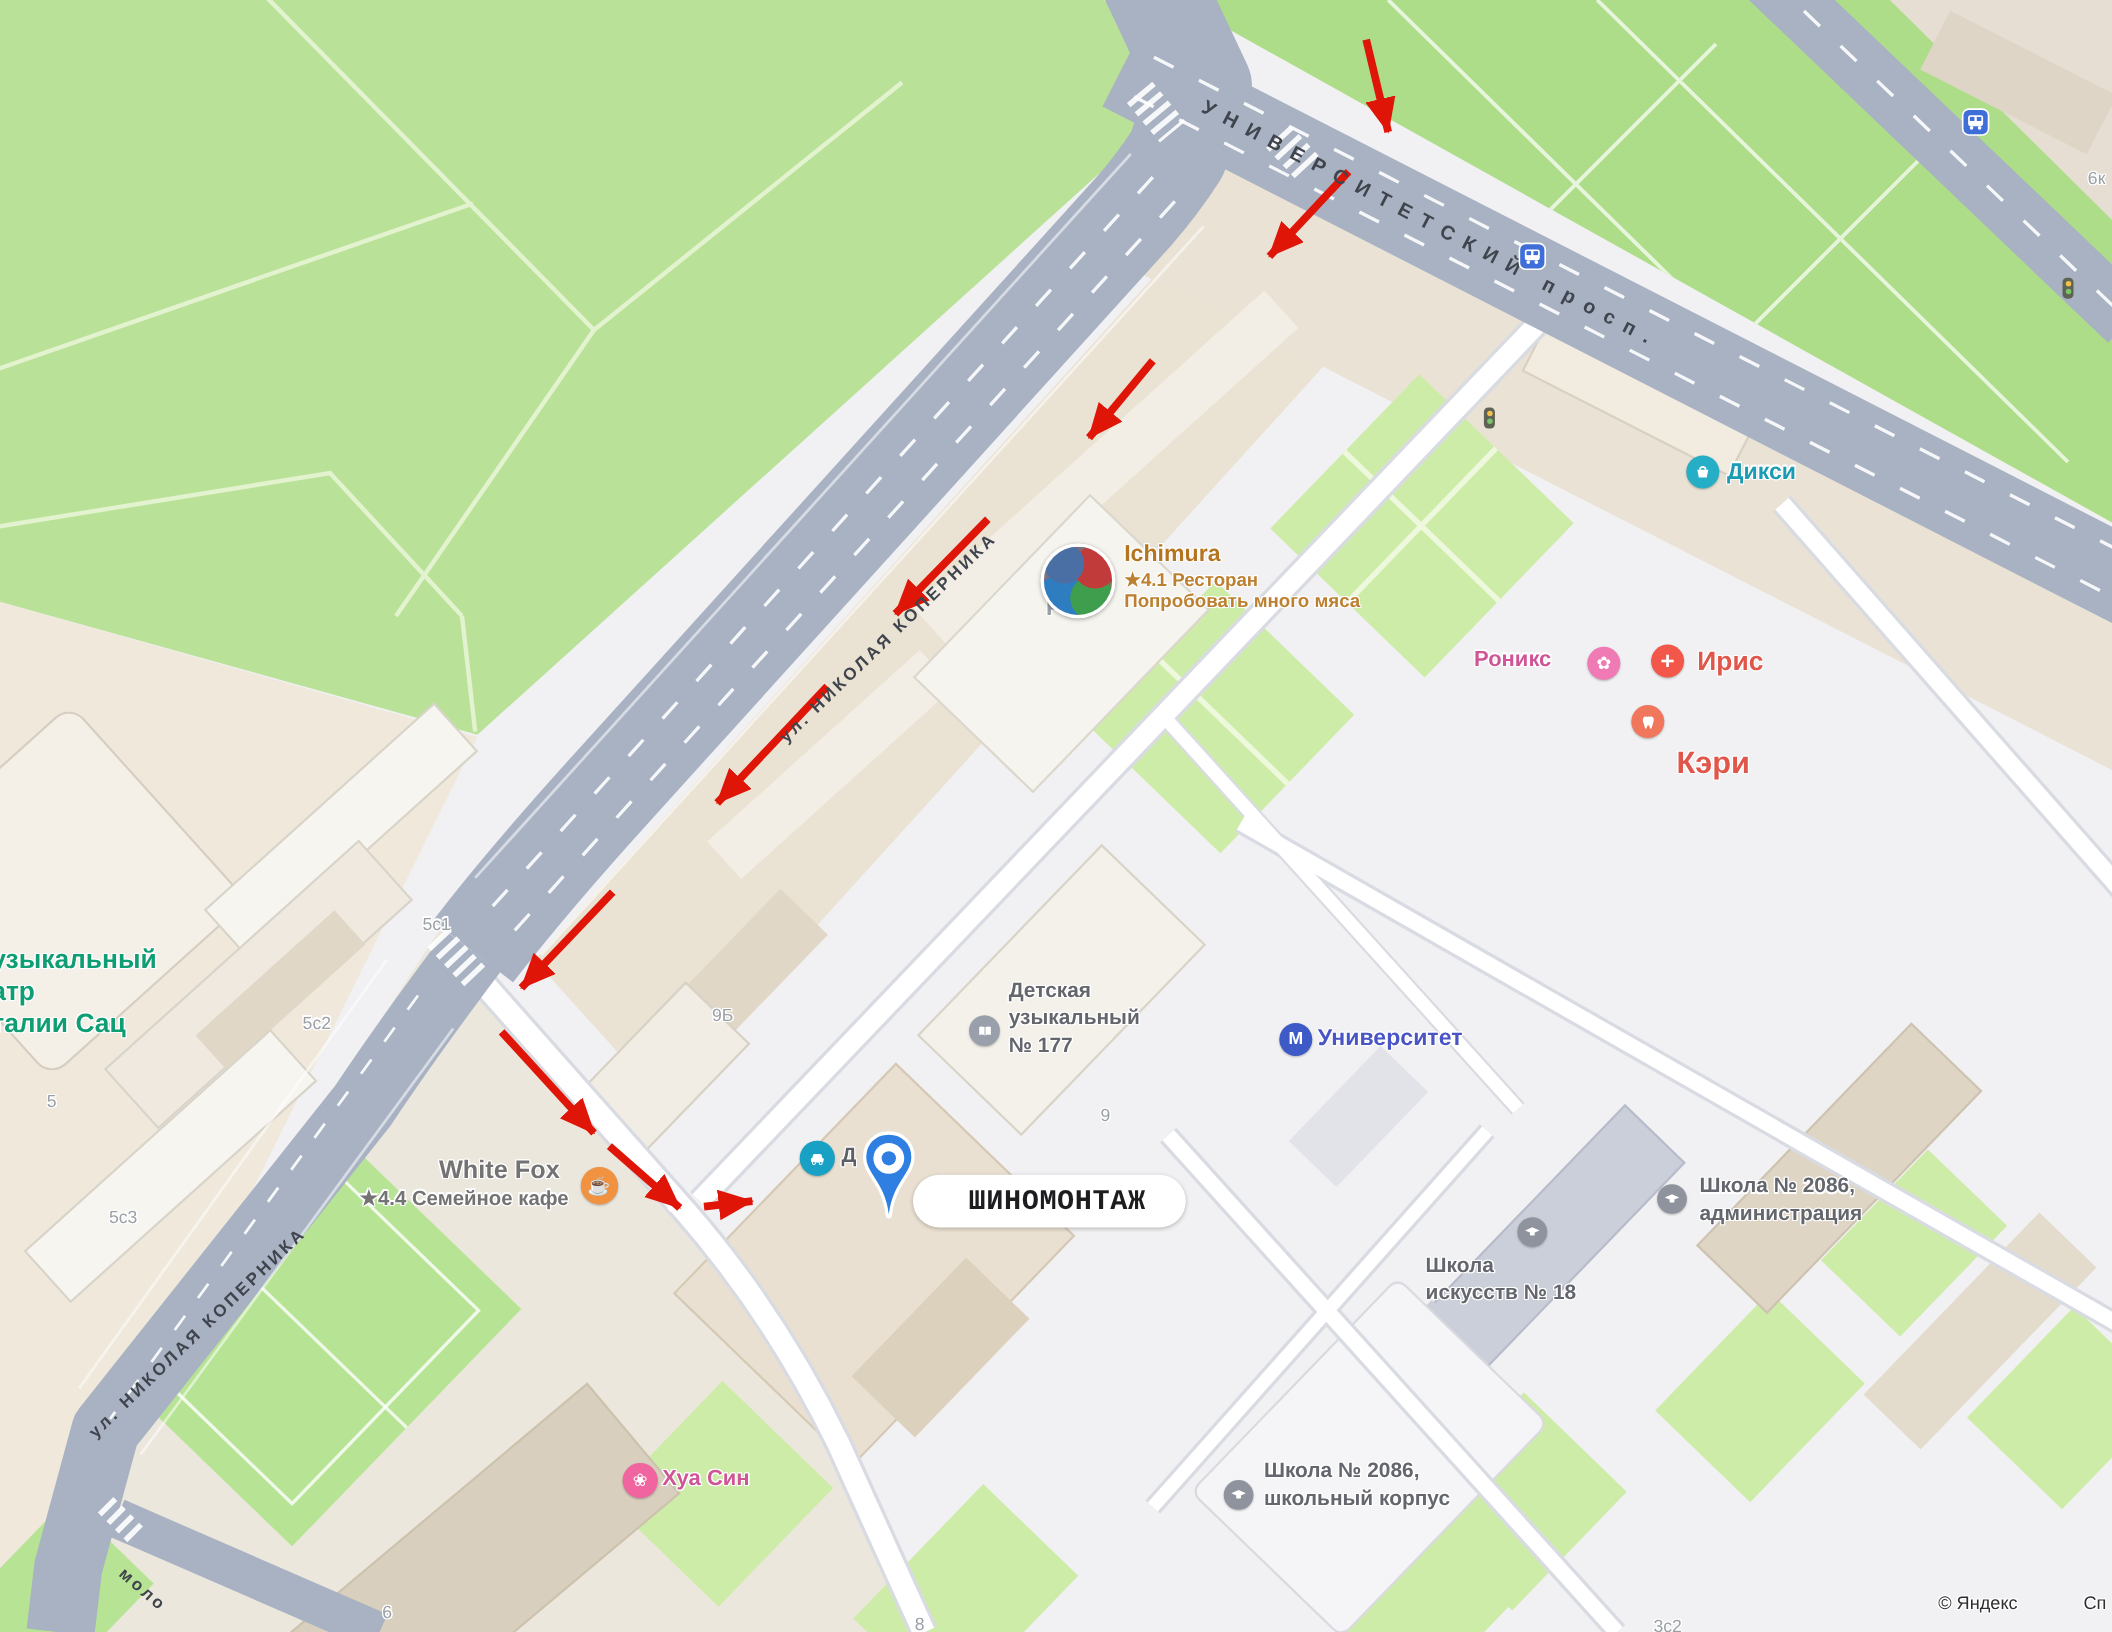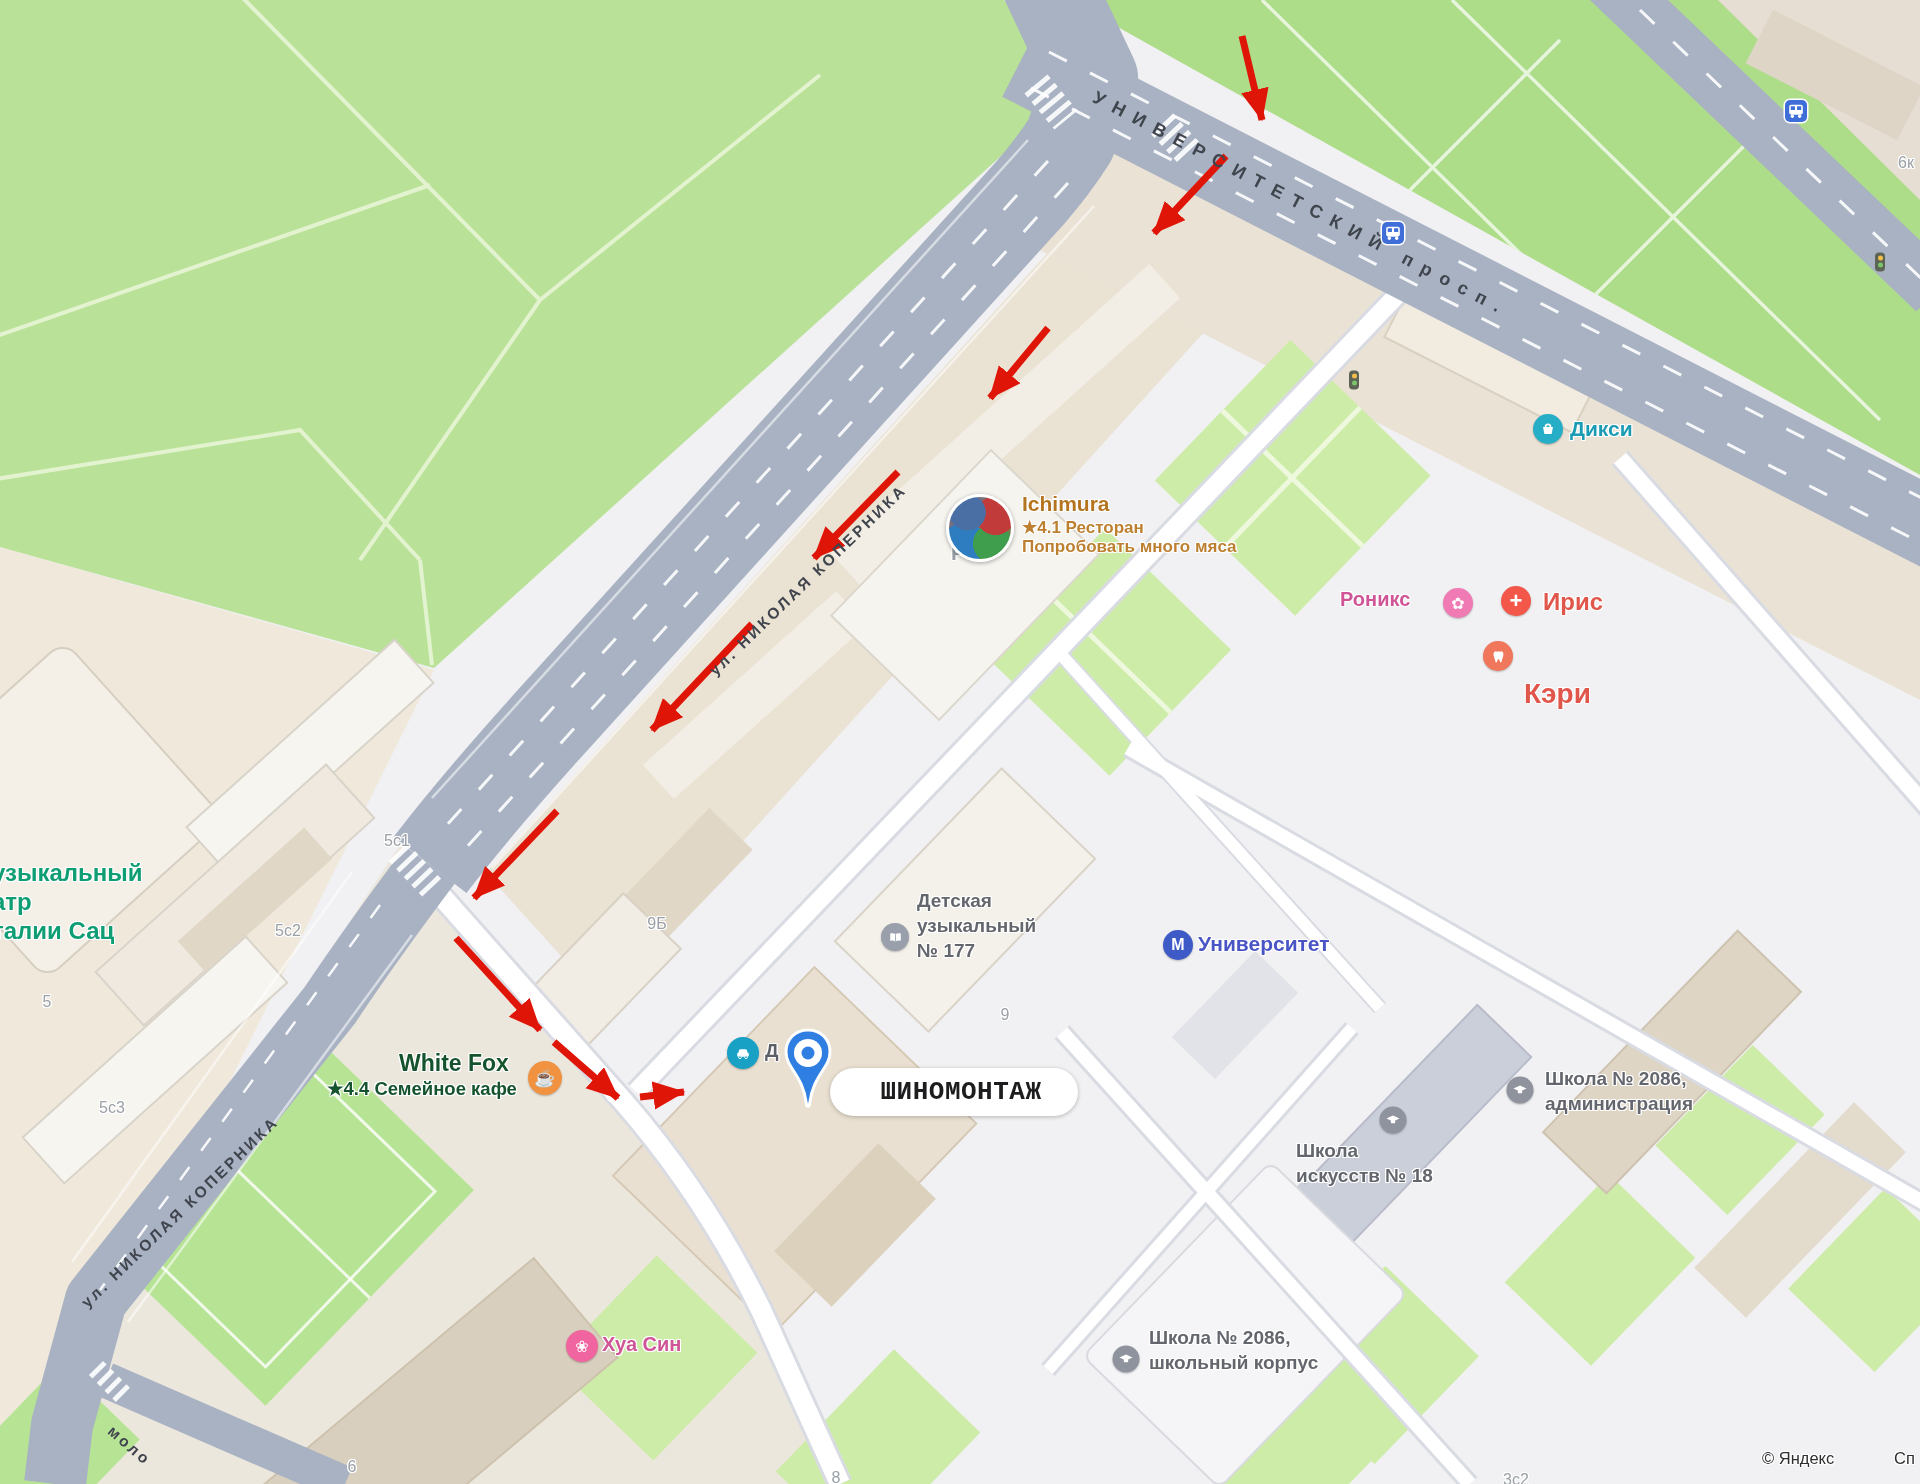--- a/index.html
+++ b/index.html
@@ -7,21 +7,21 @@
   #base,#route-svg{position:absolute;left:0;top:0;}
   .lbl{position:absolute;white-space:nowrap;}
   .halo{text-shadow:0 1px 0 #fff,0 -1px 0 #fff,1px 0 0 #fff,-1px 0 0 #fff,1px 1px 0 #fff,-1px -1px 0 #fff,1px -1px 0 #fff,-1px 1px 0 #fff;}
   .street-lbl{font-weight:700;color:#3f444d;}
   .bnum{font-size:16px;color:#9aa0a6;transform:translate(-50%,-50%);}
   .poi-ic{position:absolute;border-radius:50%;display:flex;align-items:center;justify-content:center;
           box-shadow:0 1px 2px rgba(0,0,0,.25);transform:translate(-50%,-50%);color:#fff;}
   .gray-lines{color:#63666d;font-size:19px;font-weight:700;line-height:25px;}
   .pink{color:#cf5596;}
   .coral{color:#e0564a;}
-  .orange{color:#14532d;}
+  .orange{color:#737373;}
   .pill{position:absolute;background:#fff;border-radius:26px;box-shadow:0 1px 4px rgba(0,0,0,.25);
         display:flex;align-items:center;justify-content:center;}
   .busstop{position:absolute;width:22px;height:22px;background:#3f6ed8;border-radius:5px;
            box-shadow:0 0 0 1.5px #fff;transform:translate(-50%,-50%);}
   .tl{position:absolute;width:10px;height:19px;background:#5d6355;border-radius:4px;transform:translate(-50%,-50%);}
   .tl i{display:block;width:5px;height:5px;border-radius:50%;margin:2.5px auto 0;}
 </style>
 </head>
 <body>
 

